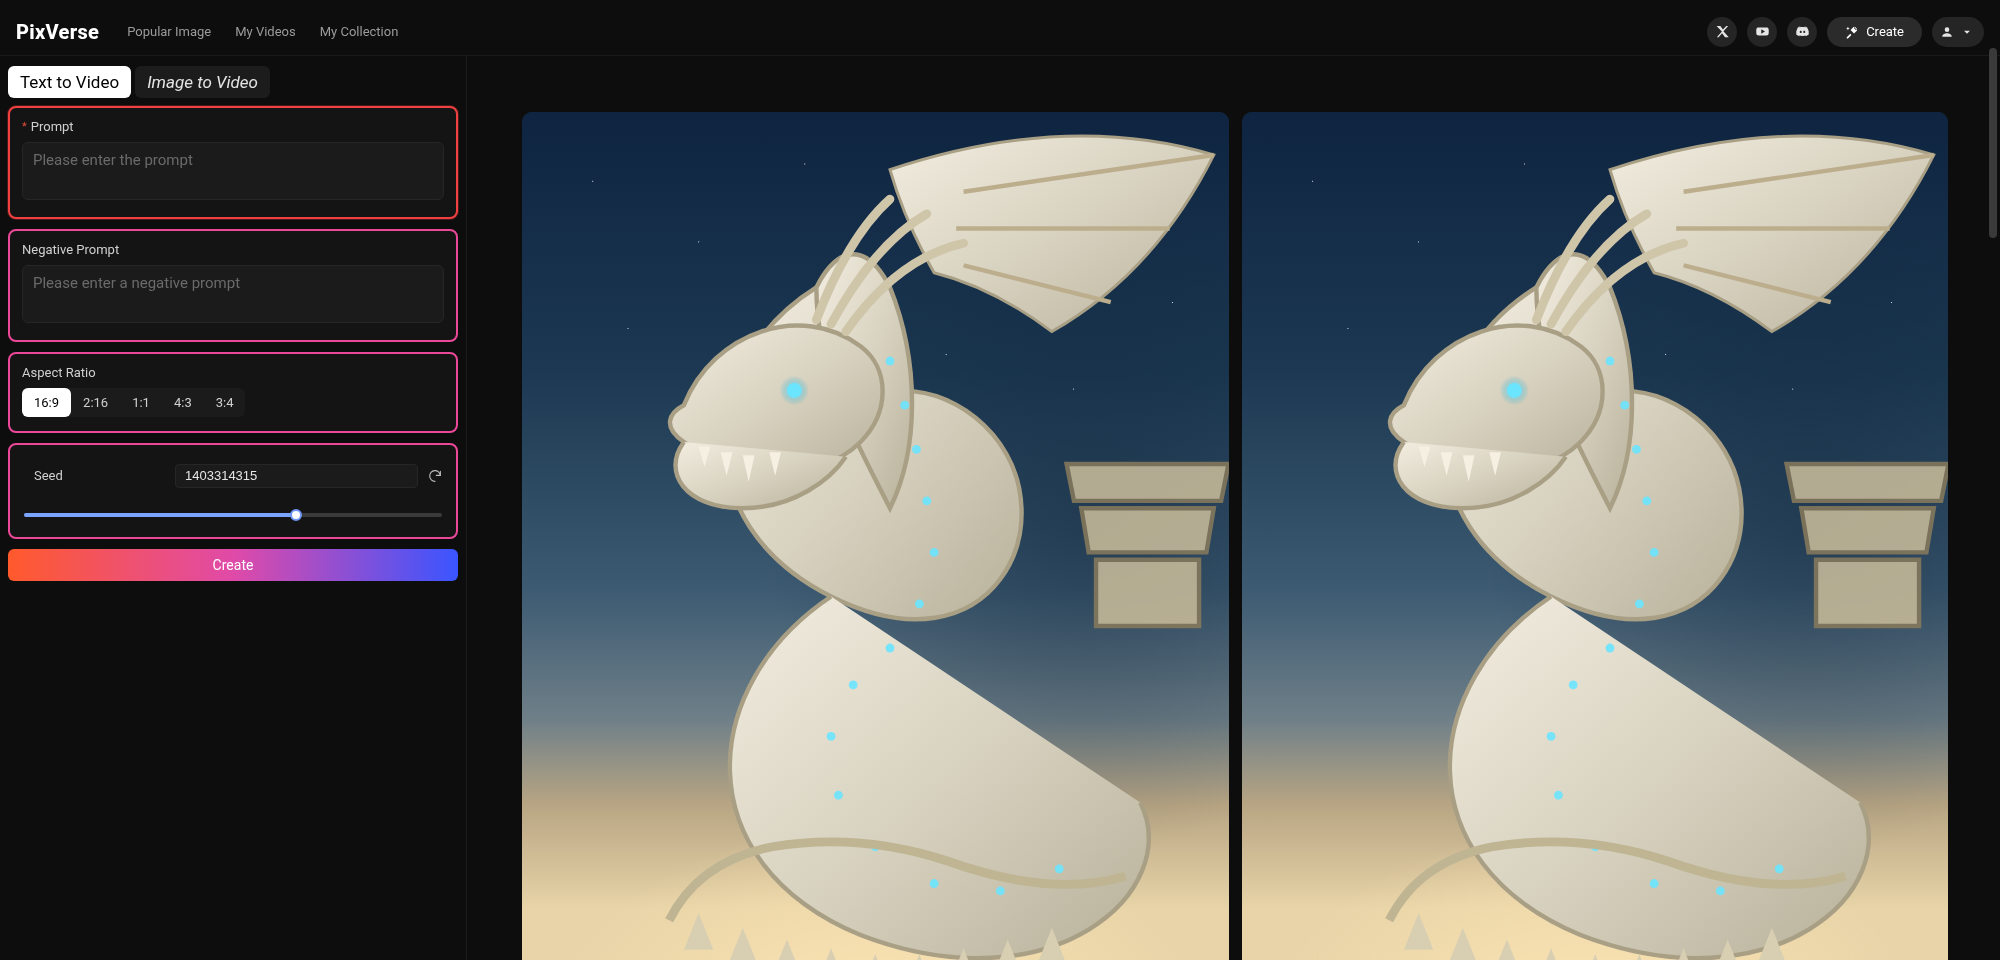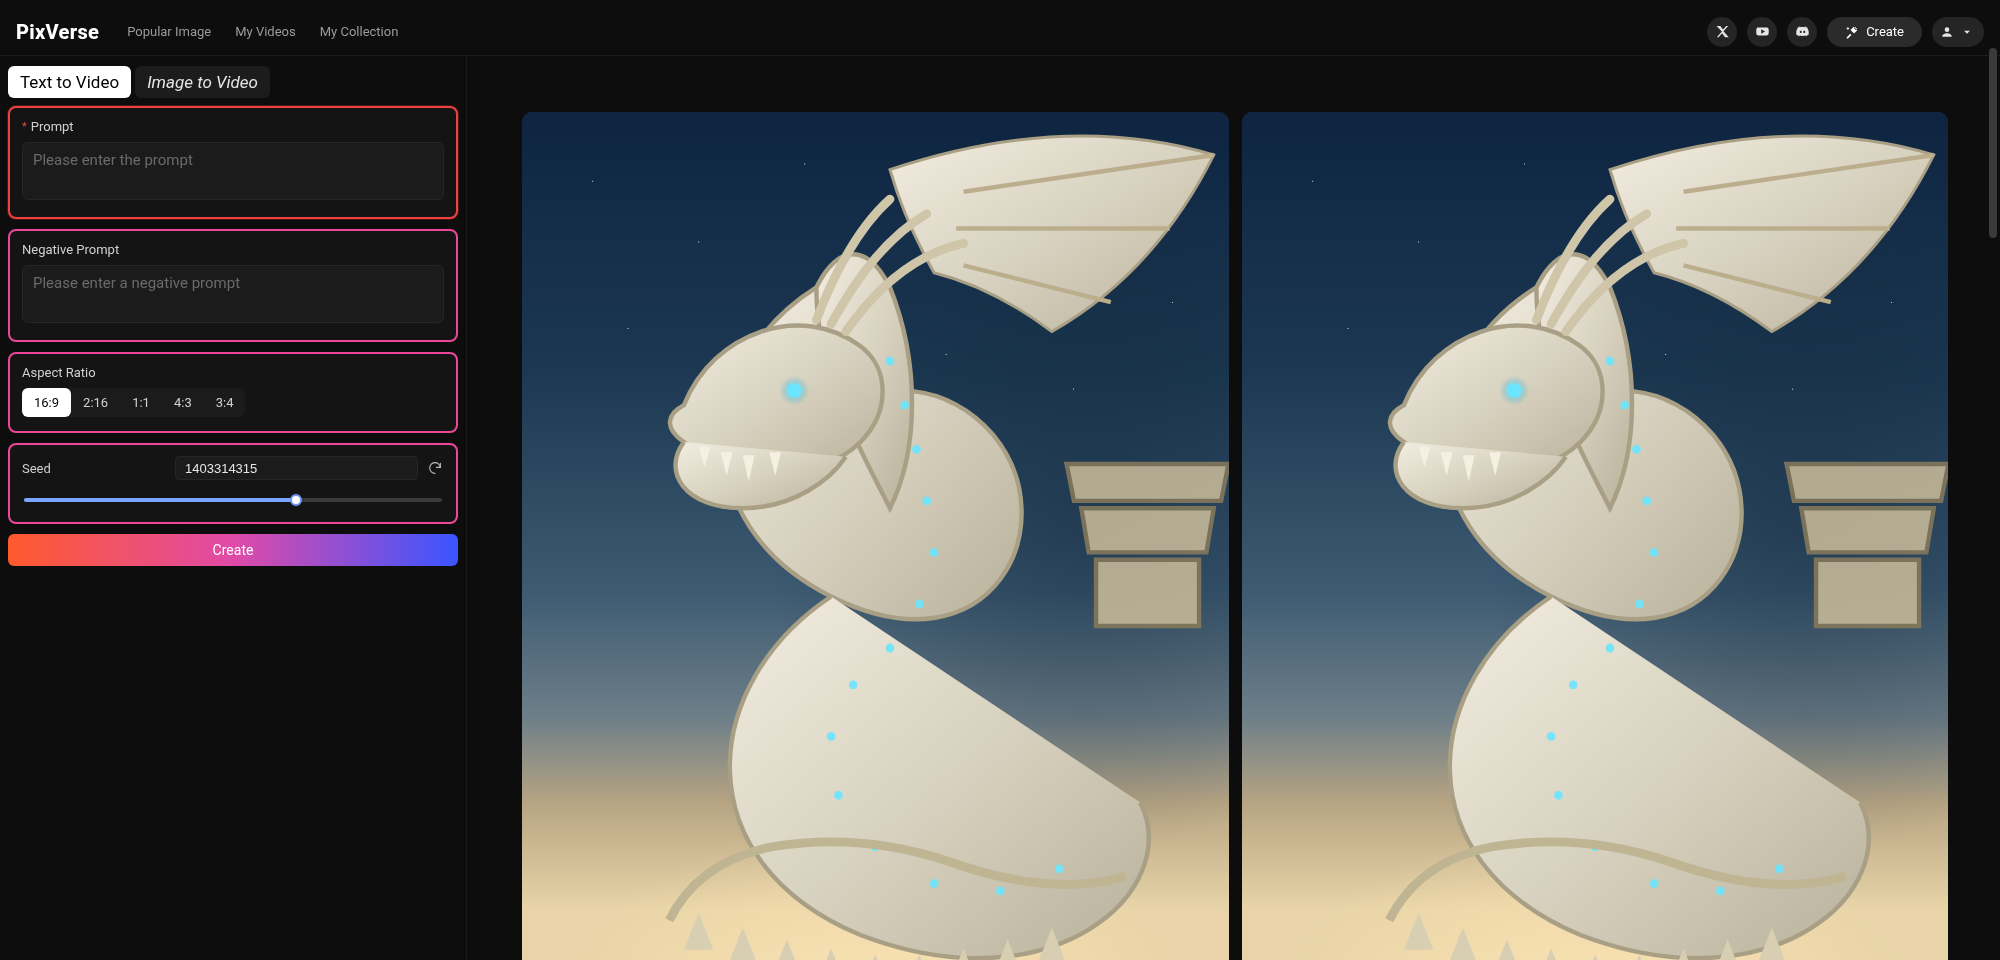--- a/index.html
+++ b/index.html
@@ -140,21 +140,21 @@
     border-radius: 6px;
     color: #d0d0d0;
   }
   .chip.active { background: #ffffff; color: #000; }
 
   
   .seed-row {
     display: flex; align-items: center; gap: 14px;
     margin-bottom: 12px;
   }
-  .seed-row .panel-label { margin: 0; flex: 0 0 auto; }
+  .seed-row .panel-label { margin: 12px; flex: 0 0 auto; }
   .seed-input-wrap { flex: 0 0 auto; margin-left: auto; display: flex; align-items: center; gap: 8px; }
   input.seed-input {
     width: 243px;
     height: 24px;
     background: #1b1b1b;
     border: 1px solid #262626;
     border-radius: 4px;
     color: #e5e5e5;
     font-size: 13px;
     padding: 0 9px;

